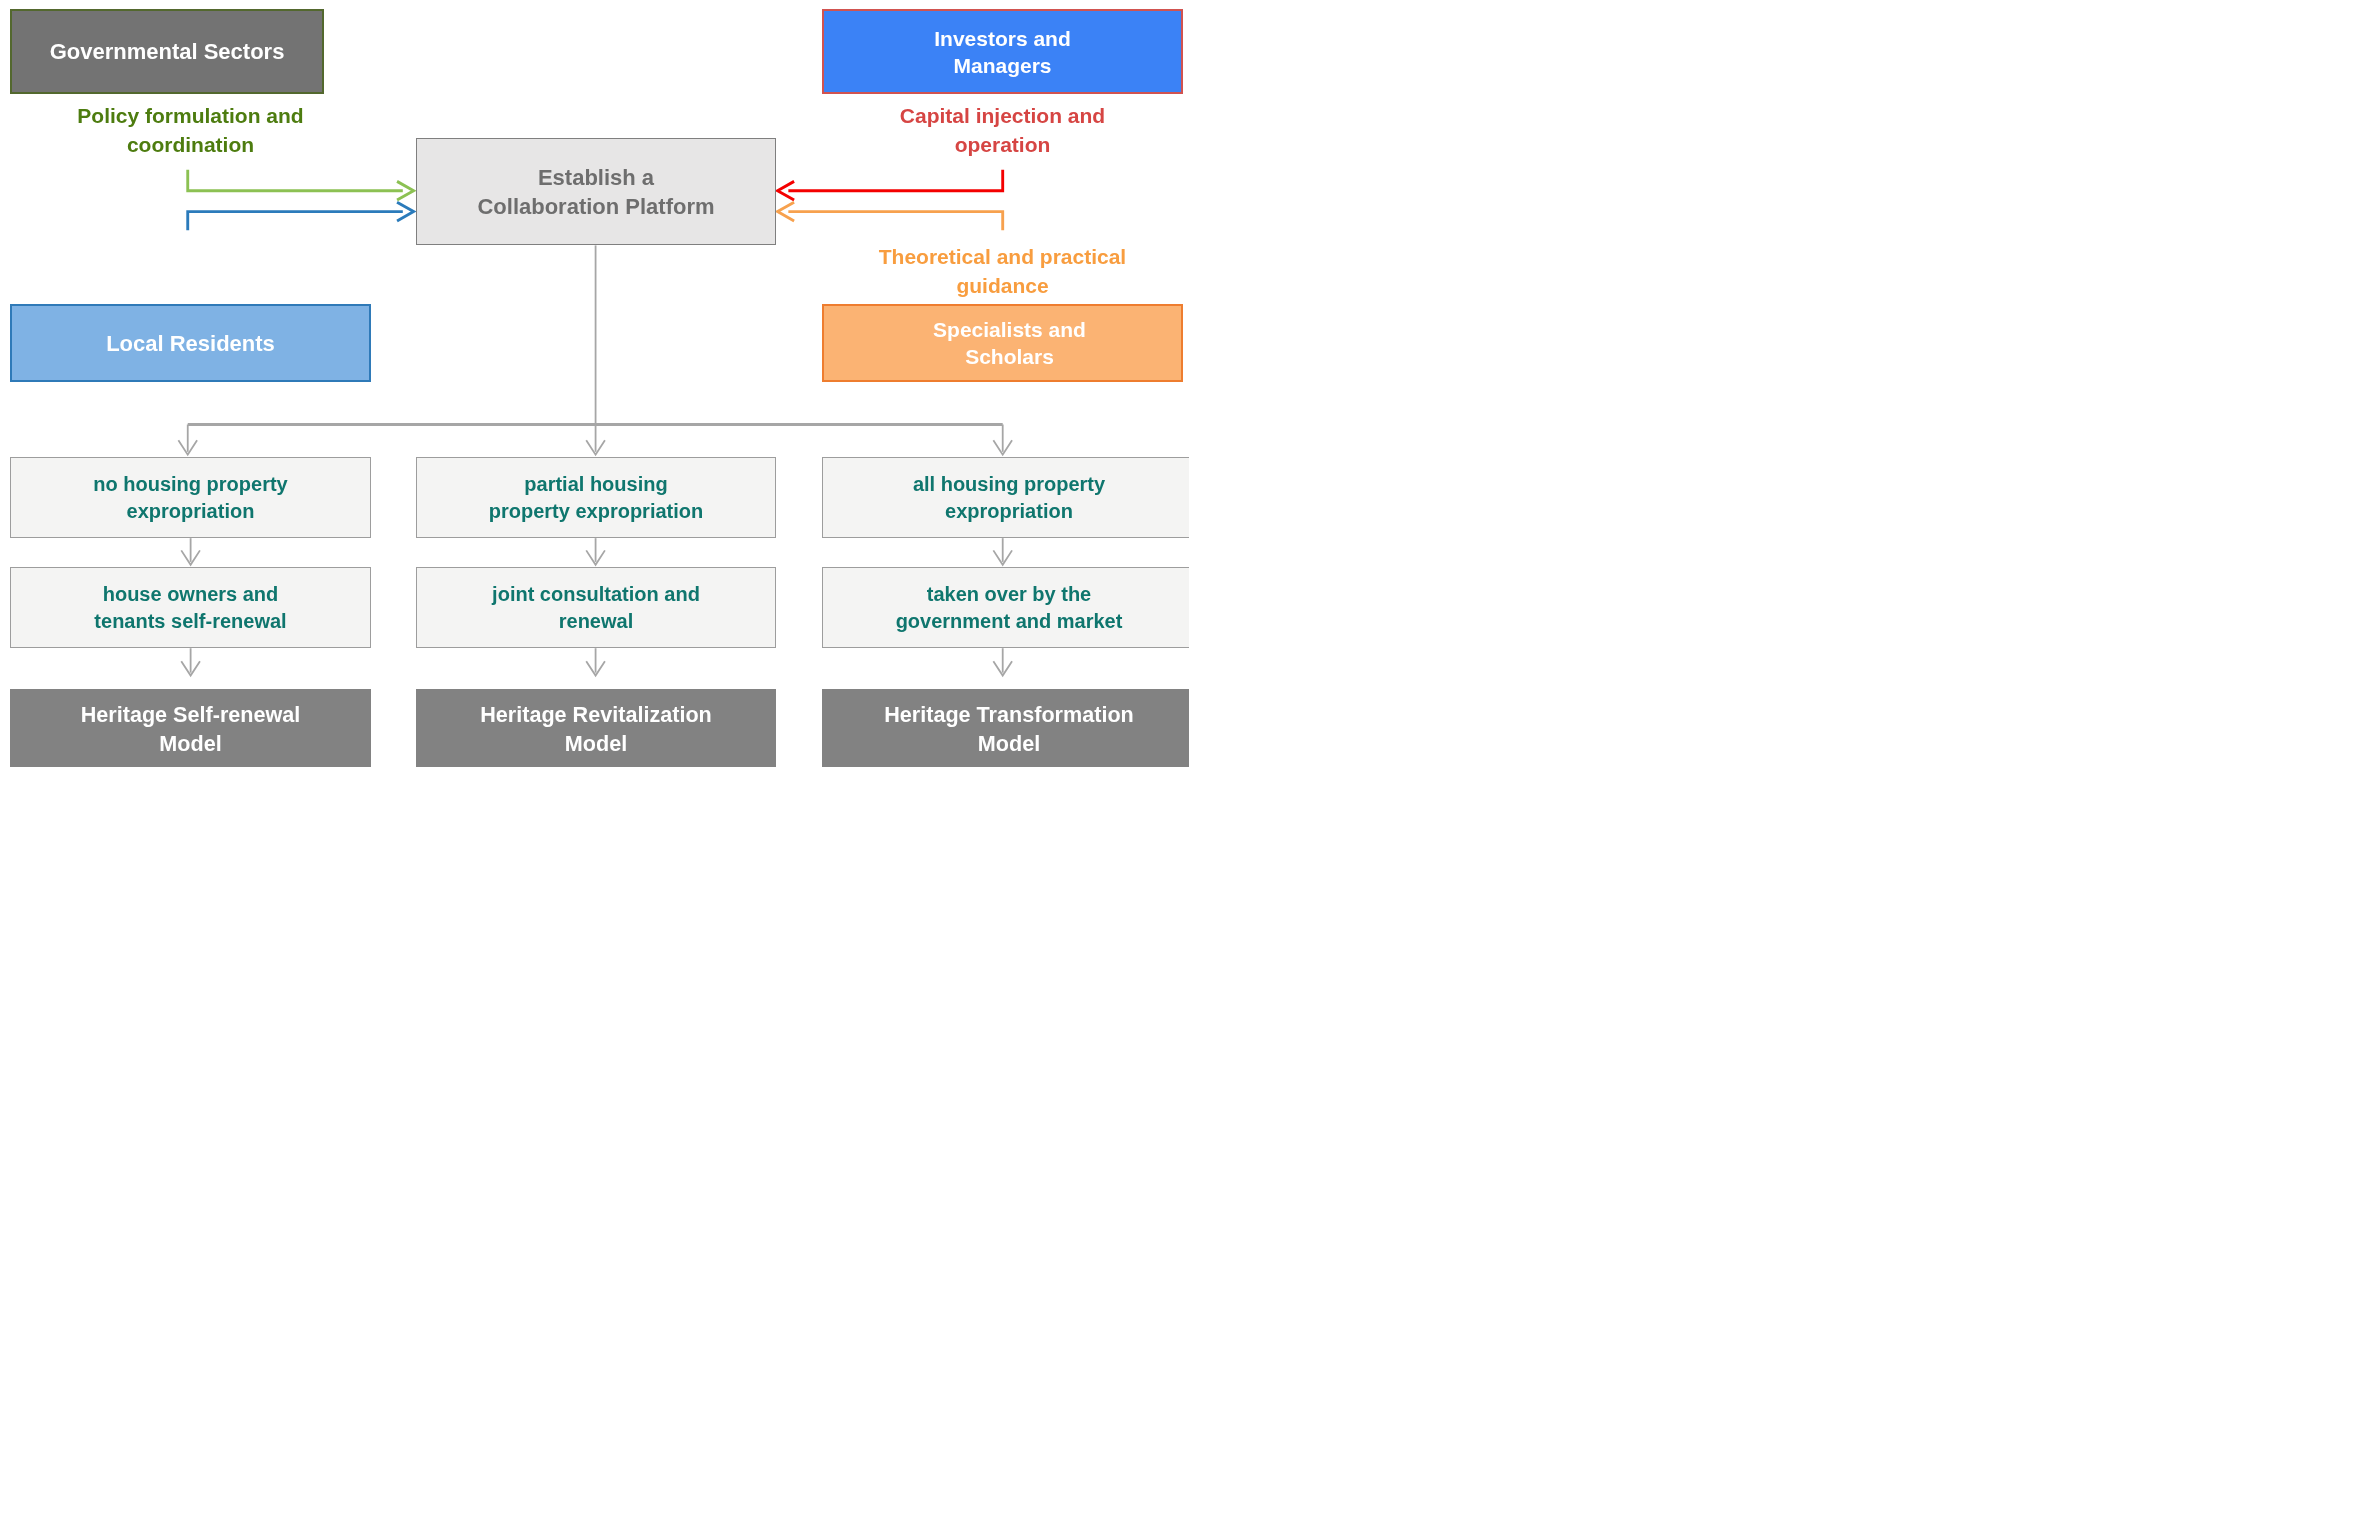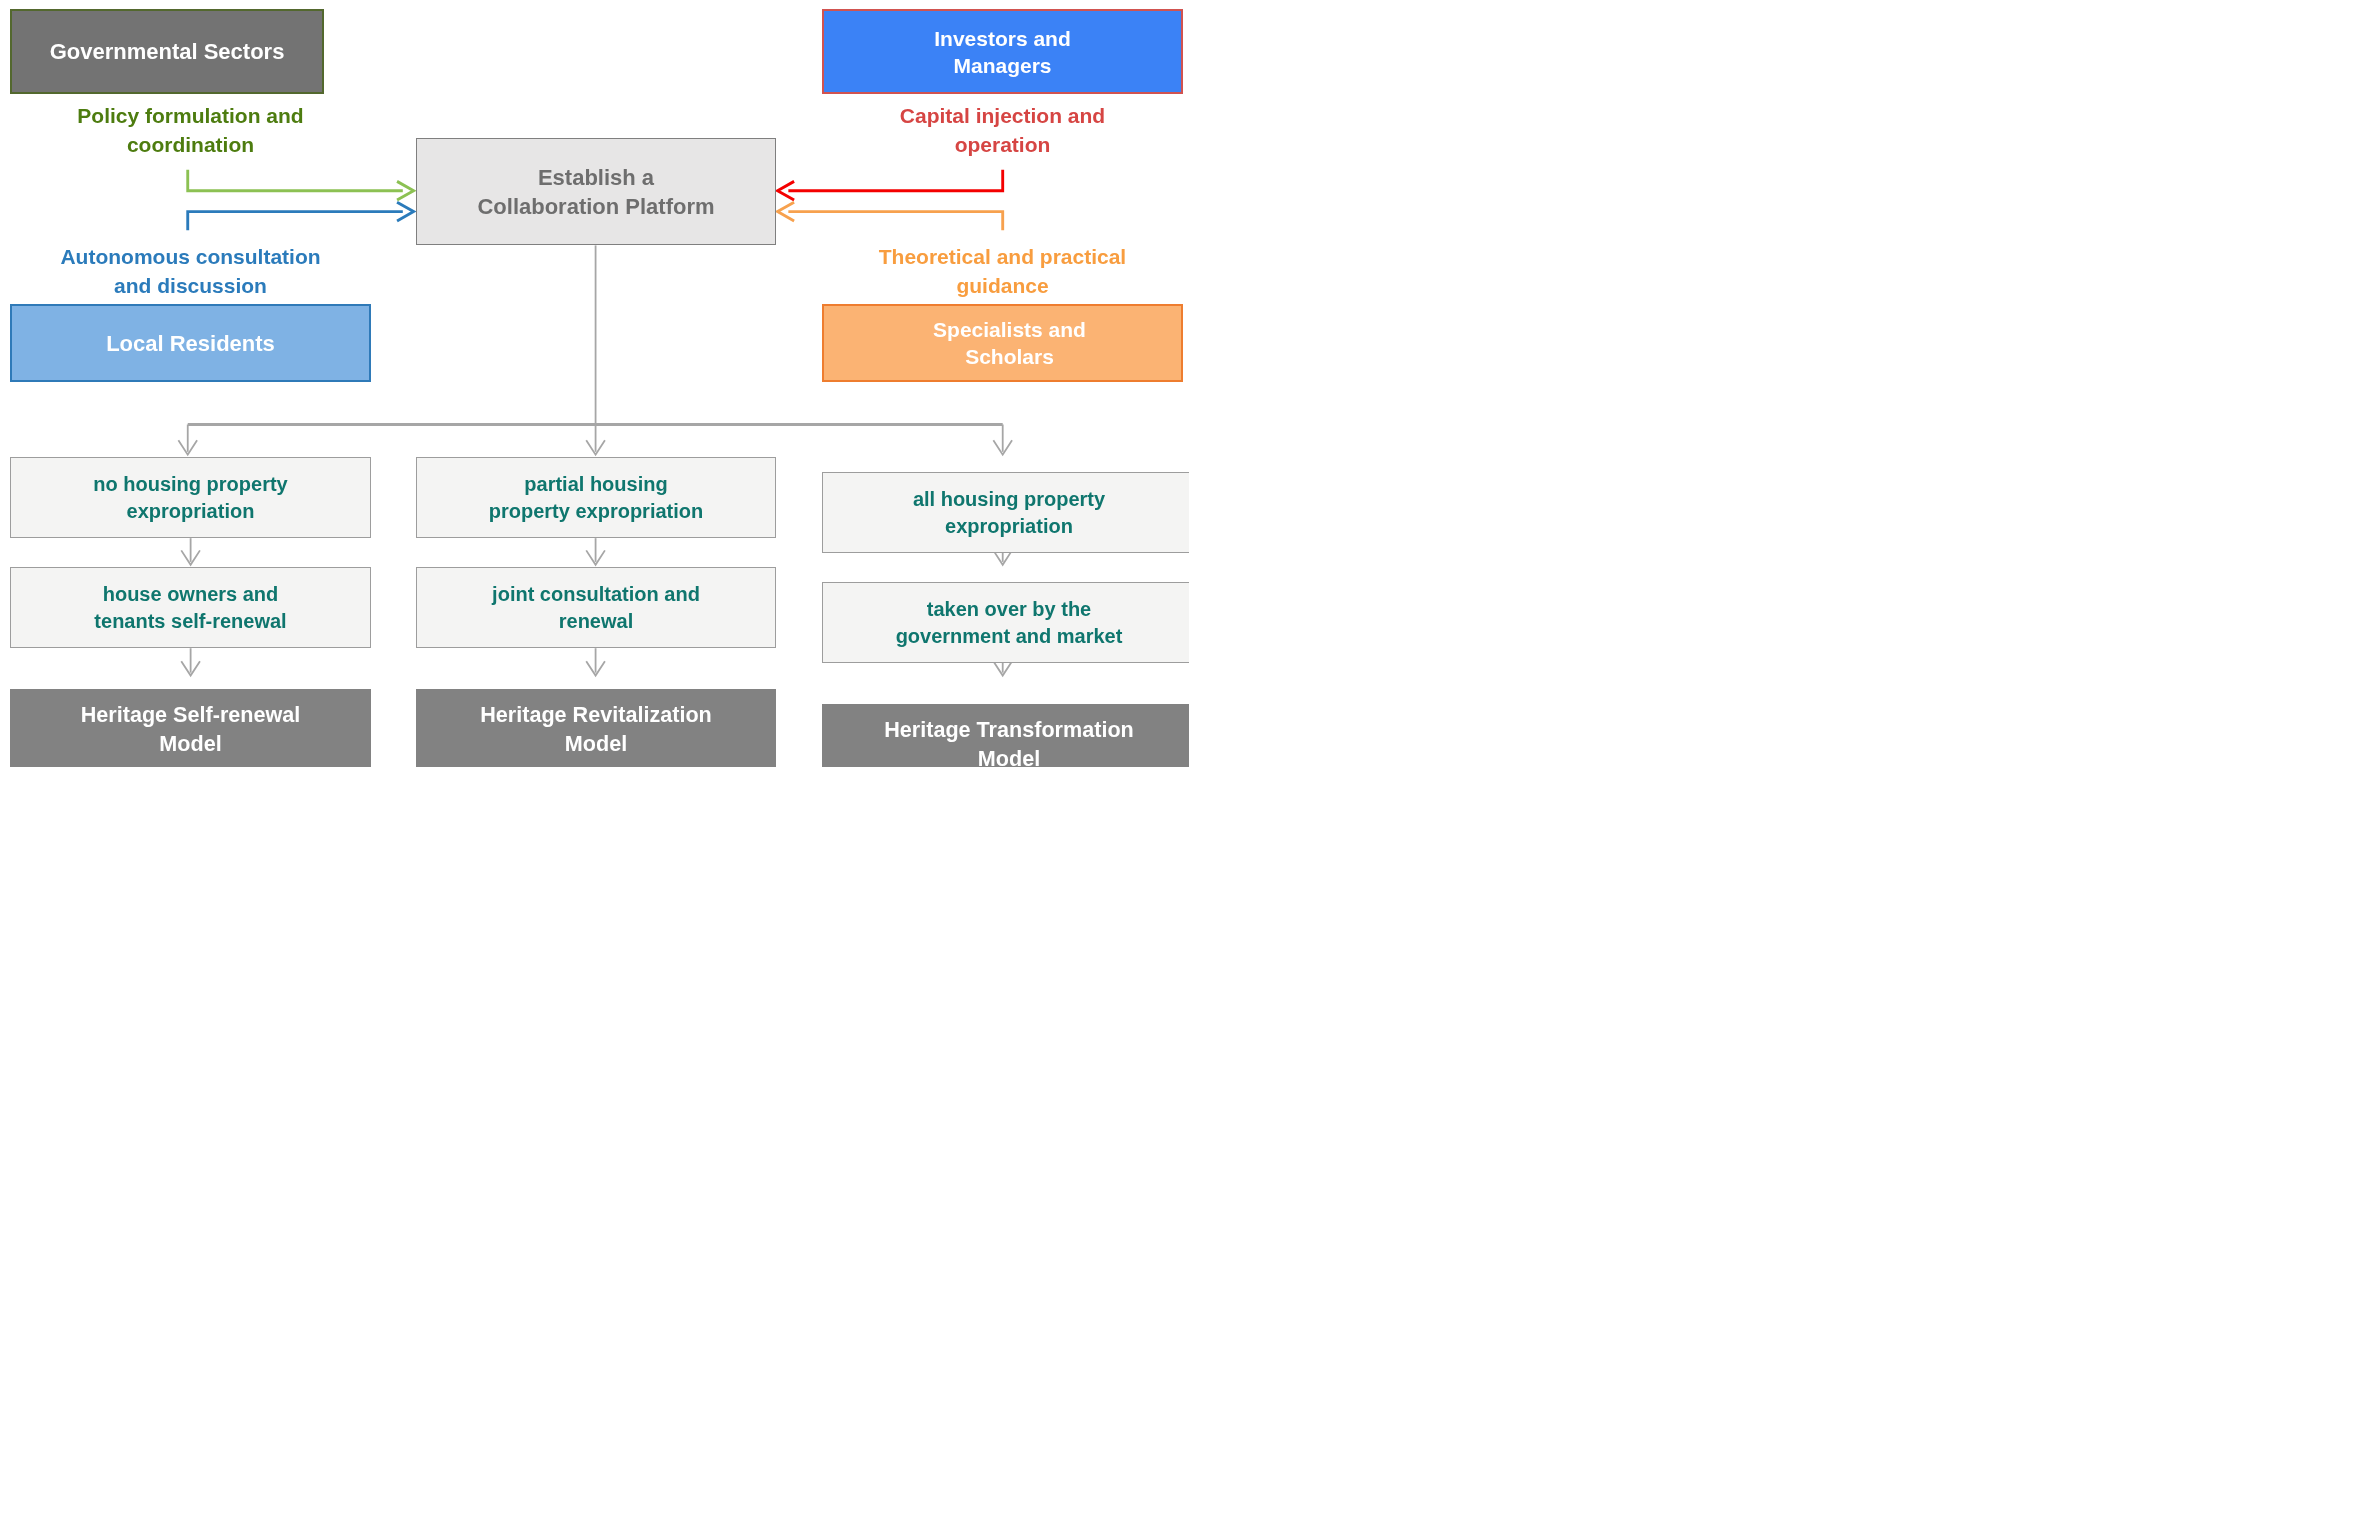--- a/index.html
+++ b/index.html
@@ -69,21 +69,21 @@
   .stage {
     background: #f4f4f3; border: 1.4px solid #9d9d9d; color: #0f766e;
     font-size: 20px; line-height: 27px;
   }
   .model {
     background: #828282; border: none; color: #ffffff;
     font-size: 21.6px; line-height: 29px;
   }
   .col-l { left: 10px;   width: 361px; }
   .col-m { left: 416px;  width: 360px; }
-  .col-r { left: 822px; width: 374px; margin-top: 15px; }
+  .col-r { left: 822px; width: 374px; }
   .row-a { top: 457px; height: 81px; }
   .row-b { top: 567px; height: 81px; }
   .row-c { top: 689px; height: 79px; }
 </style>
 </head>
 <body>
 
 <div id="diagram">
 
   <svg id="connectors" viewBox="0 0 1653 1066">
@@ -173,24 +173,20 @@
 
   <div class="box platform">
     <span>Establish a</span>
     <span>Collaboration Platform</span>
   </div>
 
   <div class="flow-label lbl-policy">
     <span>Policy formulation and</span>
     <span>coordination</span>
   </div>
-  <div class="flow-label lbl-autonomous">
-    <span>Autonomous consultation</span>
-    <span>and discussion</span>
-  </div>
   <div class="flow-label lbl-capital">
     <span>Capital injection and</span>
     <span>operation</span>
   </div>
   <div class="flow-label lbl-theoretical">
     <span>Theoretical and practical</span>
     <span>guidance</span>
   </div>
 
   <div class="box stage col-l row-a">

